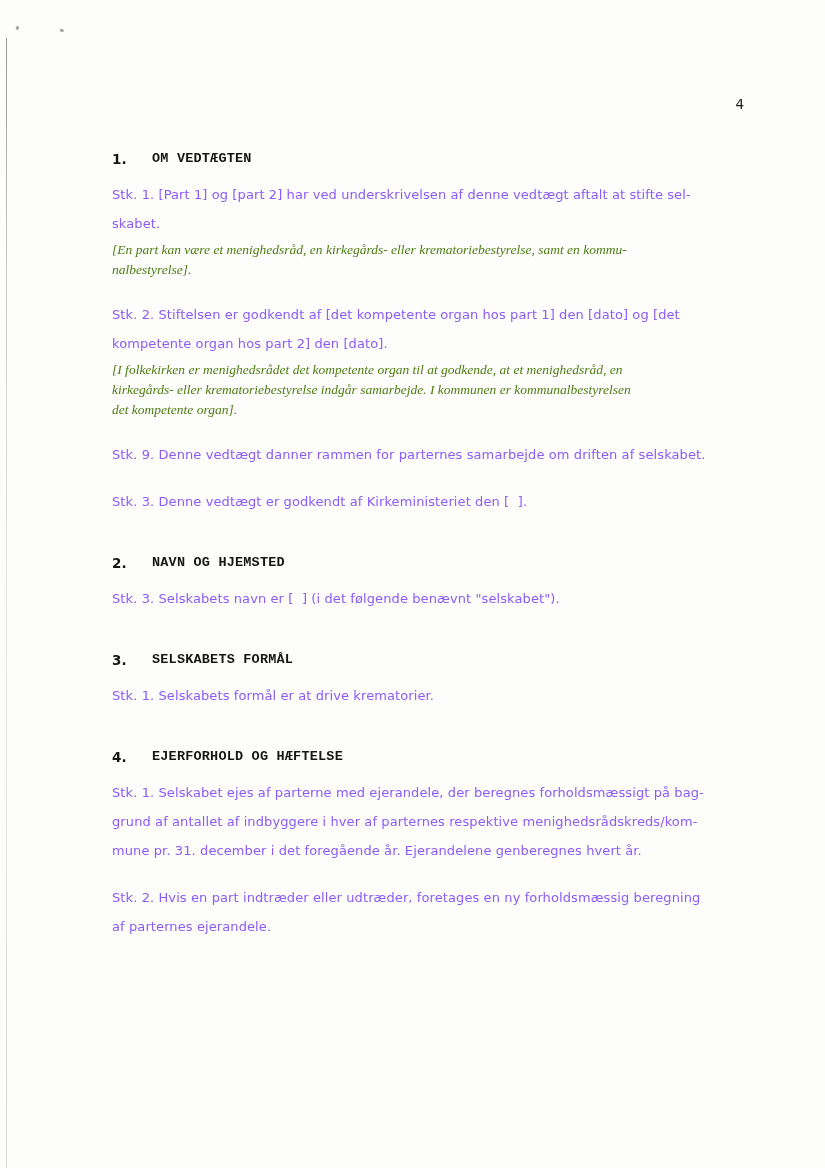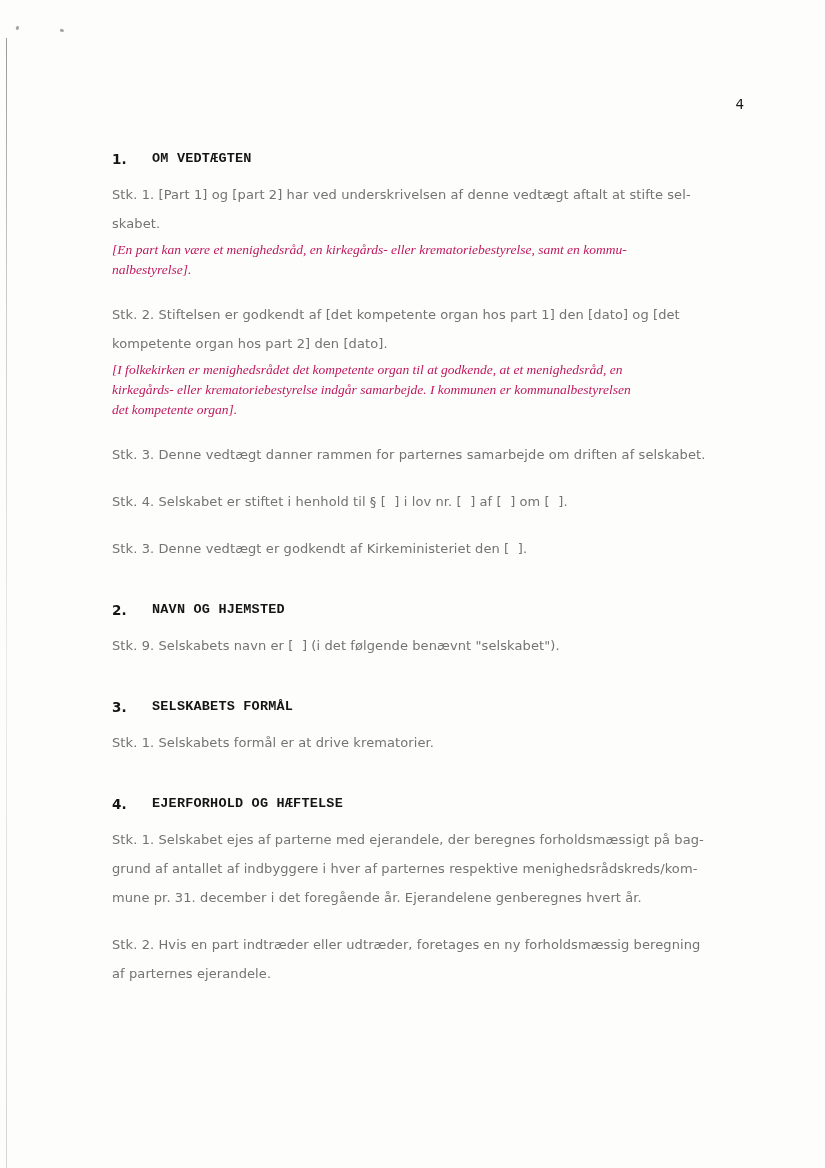--- a/index.html
+++ b/index.html
@@ -67,31 +67,31 @@
   }
   .h-num { width: 40px; flex-shrink: 0; }
   .h-title { flex: 1; font-family: Liberation Mono, monospace; }
 
   .body-p {
     margin: 12px 0 18px 0;
     font-size: 13px;
     line-height: 29px;
     letter-spacing: 0.1px;
     white-space: pre-wrap;
-    color: #737373;
+    color: #8b5cf6;
   }
 
   .note-p {
     margin: -16px 0 20px 0;
     font-family: "Liberation Serif", "DejaVu Serif", serif;
     font-style: italic;
     font-size: 13.5px;
     line-height: 20px;
     white-space: pre-wrap;
-    color: #be185d;
+    color: #4d7c0f;
   }
 </style>
 </head>
 <body>
 
 <div class="page">
   <div class="scan-line"></div>
   <div class="speck speck-1"></div>
   <div class="speck speck-2"></div>
 
@@ -105,31 +105,30 @@
       </h2>
       <p class="body-p">Stk. 1. [Part 1] og [part 2] har ved underskrivelsen af denne vedtægt aftalt at stifte sel-
 skabet.</p>
       <p class="note-p">[En part kan være et menighedsråd, en kirkegårds- eller krematoriebestyrelse, samt en kommu-
 nalbestyrelse].</p>
       <p class="body-p">Stk. 2. Stiftelsen er godkendt af [det kompetente organ hos part 1] den [dato] og [det
 kompetente organ hos part 2] den [dato].</p>
       <p class="note-p">[I folkekirken er menighedsrådet det kompetente organ til at godkende, at et menighedsråd, en
 kirkegårds- eller krematoriebestyrelse indgår samarbejde. I kommunen er kommunalbestyrelsen
 det kompetente organ].</p>
-      <p class="body-p">Stk. 3. Denne vedtægt danner rammen for parternes samarbejde om driften af selskabet.</p>
-      <p class="body-p">Stk. 4. Selskabet er stiftet i henhold til § [  ] i lov nr. [  ] af [  ] om [  ].</p>
+      <p class="body-p">Stk. 9. Denne vedtægt danner rammen for parternes samarbejde om driften af selskabet.</p>
       <p class="body-p">Stk. 3. Denne vedtægt er godkendt af Kirkeministeriet den [  ].</p>
     </section>
 
     <section class="sec">
       <h2 class="heading">
         <span class="h-num">2.</span>
         <span class="h-title">NAVN OG HJEMSTED</span>
       </h2>
-      <p class="body-p">Stk. 9. Selskabets navn er [  ] (i det følgende benævnt "selskabet").</p>
+      <p class="body-p">Stk. 3. Selskabets navn er [  ] (i det følgende benævnt "selskabet").</p>
     </section>
 
     <section class="sec">
       <h2 class="heading">
         <span class="h-num">3.</span>
         <span class="h-title">SELSKABETS FORMÅL</span>
       </h2>
       <p class="body-p">Stk. 1. Selskabets formål er at drive krematorier.</p>
     </section>
 

